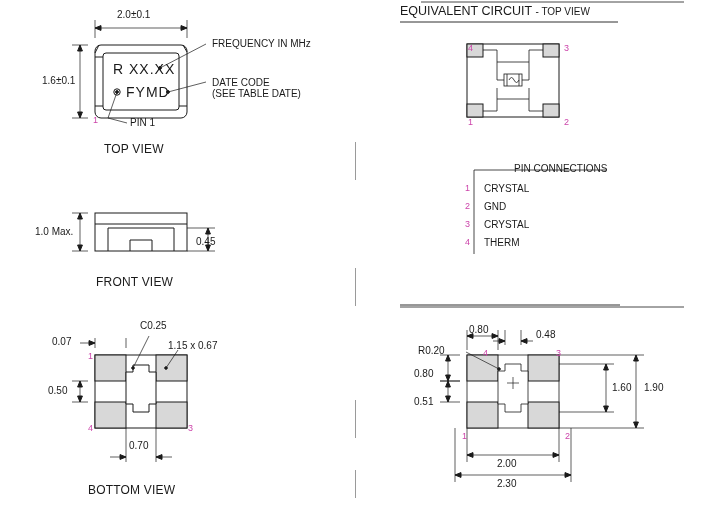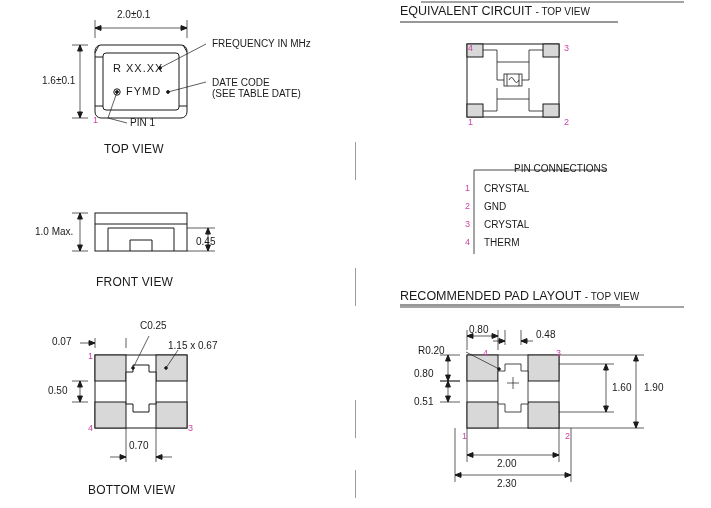--- a/index.html
+++ b/index.html
@@ -35,21 +35,21 @@
     font-size: 12px;
     letter-spacing: 0.2px;
   }
   .lbl.head {
     font-size: 12.5px;
   }
   .lbl.head .sub {
     font-size: 10px;
   }
   .lbl.chipmark {
-    font-size: 11px;
+    font-size: 14px;
     letter-spacing: 1px;
   }
   .divider {
     position: absolute;
     width: 1px;
     background: #9a9a9a;
   }
 </style>
 </head>
 <body>
@@ -255,24 +255,20 @@
   <div class="lbl" style="left:484px; top:163px;padding-left:30px;">PIN CONNECTIONS</div>
   <div class="lbl pink sm" style="left:465px; top:184px;">1</div>
   <div class="lbl" style="left:484px; top:183px;">CRYSTAL</div>
   <div class="lbl pink sm" style="left:465px; top:202px;">2</div>
   <div class="lbl" style="left:484px; top:201px;">GND</div>
   <div class="lbl pink sm" style="left:465px; top:220px;">3</div>
   <div class="lbl" style="left:484px; top:219px;">CRYSTAL</div>
   <div class="lbl pink sm" style="left:465px; top:238px;">4</div>
   <div class="lbl" style="left:484px; top:237px;">THERM</div>
 
-  <div class="lbl head" style="left:400px; top:290px;">
-    <span>RECOMMENDED PAD LAYOUT</span>
-    <span class="sub">- TOP VIEW</span>
-  </div>
   <div class="lbl" style="left:469px; top:324px;">0.80</div>
   <div class="lbl" style="left:536px; top:329px;">0.48</div>
   <div class="lbl" style="left:418px; top:345px;">R0.20</div>
   <div class="lbl" style="left:414px; top:368px;">0.80</div>
   <div class="lbl" style="left:414px; top:396px;">0.51</div>
   <div class="lbl" style="left:612px; top:382px;">1.60</div>
   <div class="lbl" style="left:644px; top:382px;">1.90</div>
   <div class="lbl" style="left:497px; top:458px;">2.00</div>
   <div class="lbl" style="left:497px; top:478px;">2.30</div>
   <div class="lbl pink sm" style="left:483px; top:349px;">4</div>

